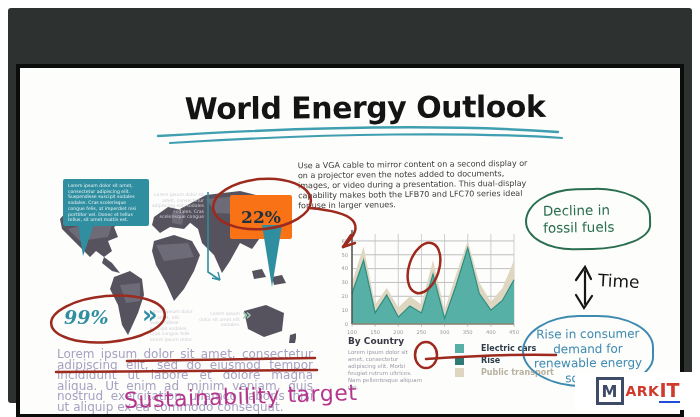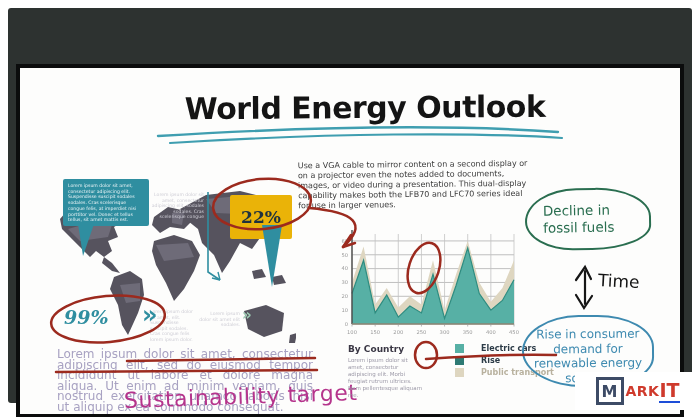--- a/index.html
+++ b/index.html
@@ -19,34 +19,34 @@
   
   .map{position:absolute;left:36px;top:116px;width:240px;height:170px;}
   .bubble{position:absolute;left:43px;top:111px;width:86px;height:47px;background:#2f8ea0;
           border-radius:2px;padding:4px 5px;box-sizing:border-box;}
   .bubble p{margin:0;font-size:4.6px;line-height:5.7px;color:#e8f3f5;}
   .faint{color:#cfced6;font-size:4.6px;line-height:5.6px;position:absolute;margin:0;}
   .faint-eu{left:126px;top:124px;width:58px;text-align:right;}
   .faint-sa{left:130px;top:241px;width:44px;}
   .faint-au{left:178px;top:243px;width:42px;text-align:right;}
   .chev-au{position:absolute;left:222px;top:238px;font-size:15px;font-weight:bold;color:#9fccb4;}
-  .callout22{position:absolute;left:210px;top:127px;width:62px;height:44px;background:#eab308;
+  .callout22{position:absolute;left:210px;top:127px;width:62px;height:44px;background:#f97316;
              border-radius:2px;display:flex;align-items:center;justify-content:center;
              font-family:"DejaVu Serif",serif;font-weight:bold;font-size:17px;color:#20323e;}
   .pct80{position:absolute;left:44px;top:238px;font-family:"DejaVu Serif",serif;
          font-weight:bold;font-size:19px;color:#2f8ea0;font-style:italic;}
   .chev80{position:absolute;left:122px;top:233px;font-size:24px;font-weight:bold;color:#2f8ea0;}
   
   .para{position:absolute;left:37px;top:281px;width:256px;margin:0;font-size:12px;
         line-height:10.6px;color:#a8a2c2;text-align:justify;}
   .sustain{position:absolute;left:104px;top:316px;font-size:22px;color:#b5348c;
            transform:rotate(-2deg);white-space:nowrap;letter-spacing:.5px;}
   
   .chart{position:absolute;left:312px;top:158px;width:200px;height:116px;}
-  .bycountry{position:absolute;left:328px;top:276px;width:76px;}
+  .bycountry{position:absolute;left:328px;top:268px;width:76px;}
   .bycountry h3{margin:0 0 3px 0;font-size:9px;color:#3a3744;}
   .bycountry p{margin:0;font-size:5.5px;line-height:7px;color:#9d9aa8;}
   .legend{position:absolute;left:435px;top:276px;}
   .legend .row{display:flex;align-items:center;margin-bottom:3px;gap:12px;}
   .legend .sw{width:9px;height:9px;margin-right:5px;}
   .legend .lab{font-size:8px;font-weight:bold;color:#2c3b47;}
   .legend .row:nth-child(3) .lab{color:#b8b19e;}
   
   .oval{position:absolute;box-sizing:border-box;}
   .oval-green{left:505px;top:120px;width:126px;height:62px;border:2px solid #2a6e50;

